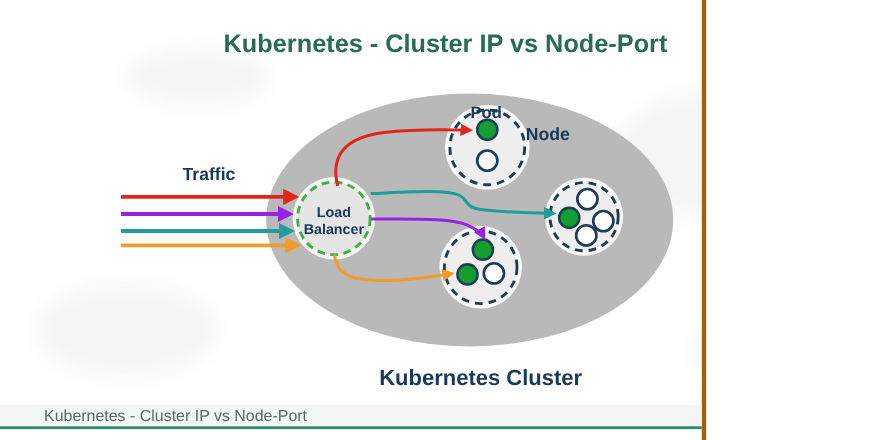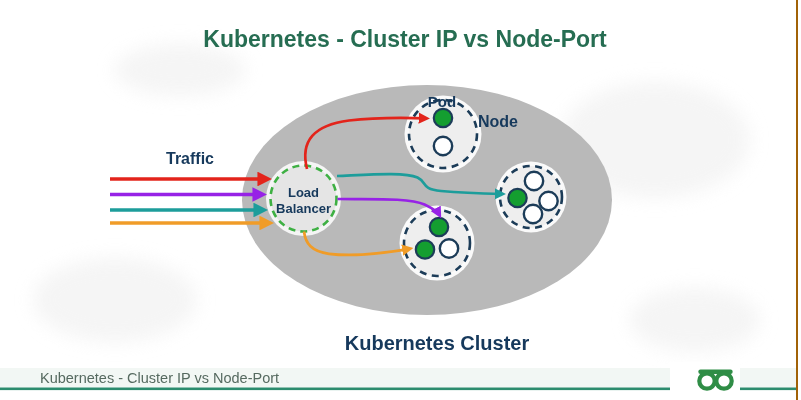--- a/index.html
+++ b/index.html
@@ -14,22 +14,22 @@
     --red:#e3241b;
     --purple:#9722e6;
     --teal:#1d9d9b;
     --orange:#f09c28;
     --band:#f2f7f4;
     --line:#2c8c6e;
     --ftext:#566a60;
     --logo:#2f8d46;
   }
   html,body{margin:0;padding:0;background:#ffffff;}
-  #stage{position:relative;width:798px;height:400px;background:#ffffff;overflow:hidden;
-         border-right:2px solid #a16207;box-sizing:border-box;}
+  #stage{position:relative;width:642px;height:400px;background:#ffffff;overflow:hidden;
+         border-right:4px solid #a16207;box-sizing:border-box;}
   svg{display:block;}
   text{font-family:"Liberation Sans", sans-serif;}
   .t-title{fill:var(--title-green);font-size:23px;font-weight:700;}
   .t-traffic{fill:var(--navy);font-size:16px;font-weight:700;}
   .t-small{fill:var(--navy);font-size:15px;font-weight:600;}
   .t-node{fill:var(--navy);font-size:16px;font-weight:600;}
   .t-lb{fill:var(--navy);font-size:13px;font-weight:600;}
   .t-cluster{fill:var(--navy);font-size:20px;font-weight:700;}
   .t-footer{fill:var(--ftext);font-size:14.5px;font-weight:400;}
   .blob{fill:#ededed;opacity:.55;}

